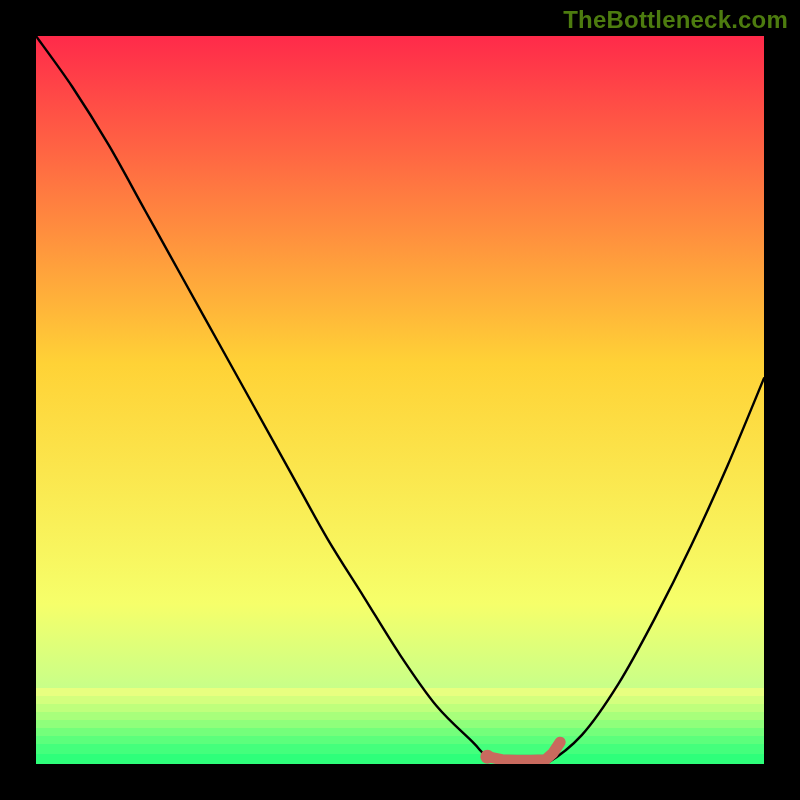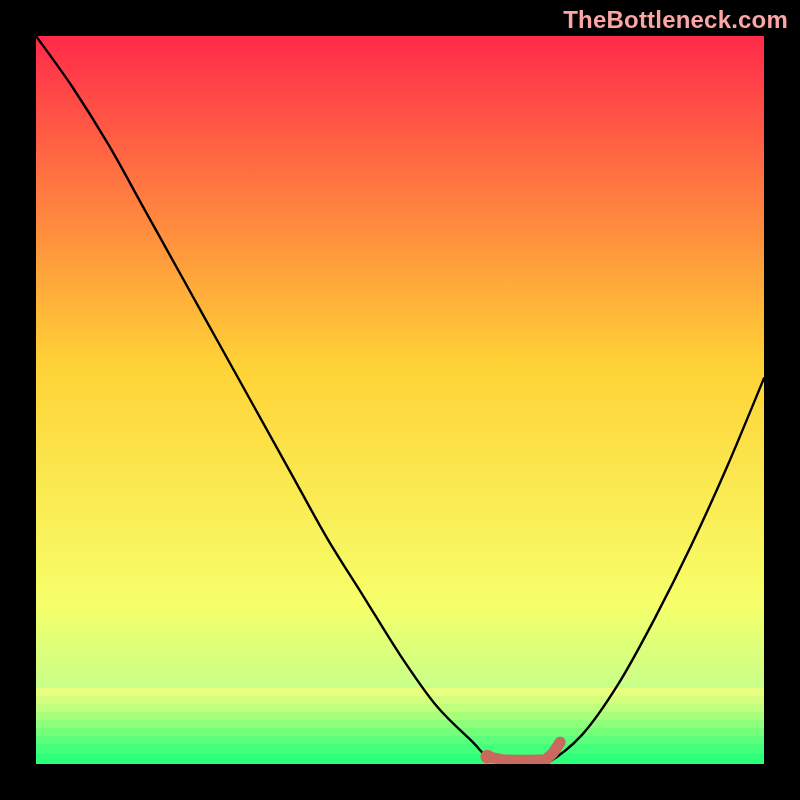--- a/index.html
+++ b/index.html
@@ -10,21 +10,21 @@
     height: 800px;
     background: #000;
   }
   .watermark {
     position: absolute;
     top: 6px;
     right: 12px;
     font-family: Arial, Helvetica, sans-serif;
     font-size: 24px;
     font-weight: 600;
-    color: #fca5a5;
+    color: #4d7c0f;
     letter-spacing: 0.2px;
     z-index: 3;
     text-align: center;
   }
   .plot {
     position: absolute;
     top: 36px;
     left: 36px;
     width: 728px;
     height: 728px;

